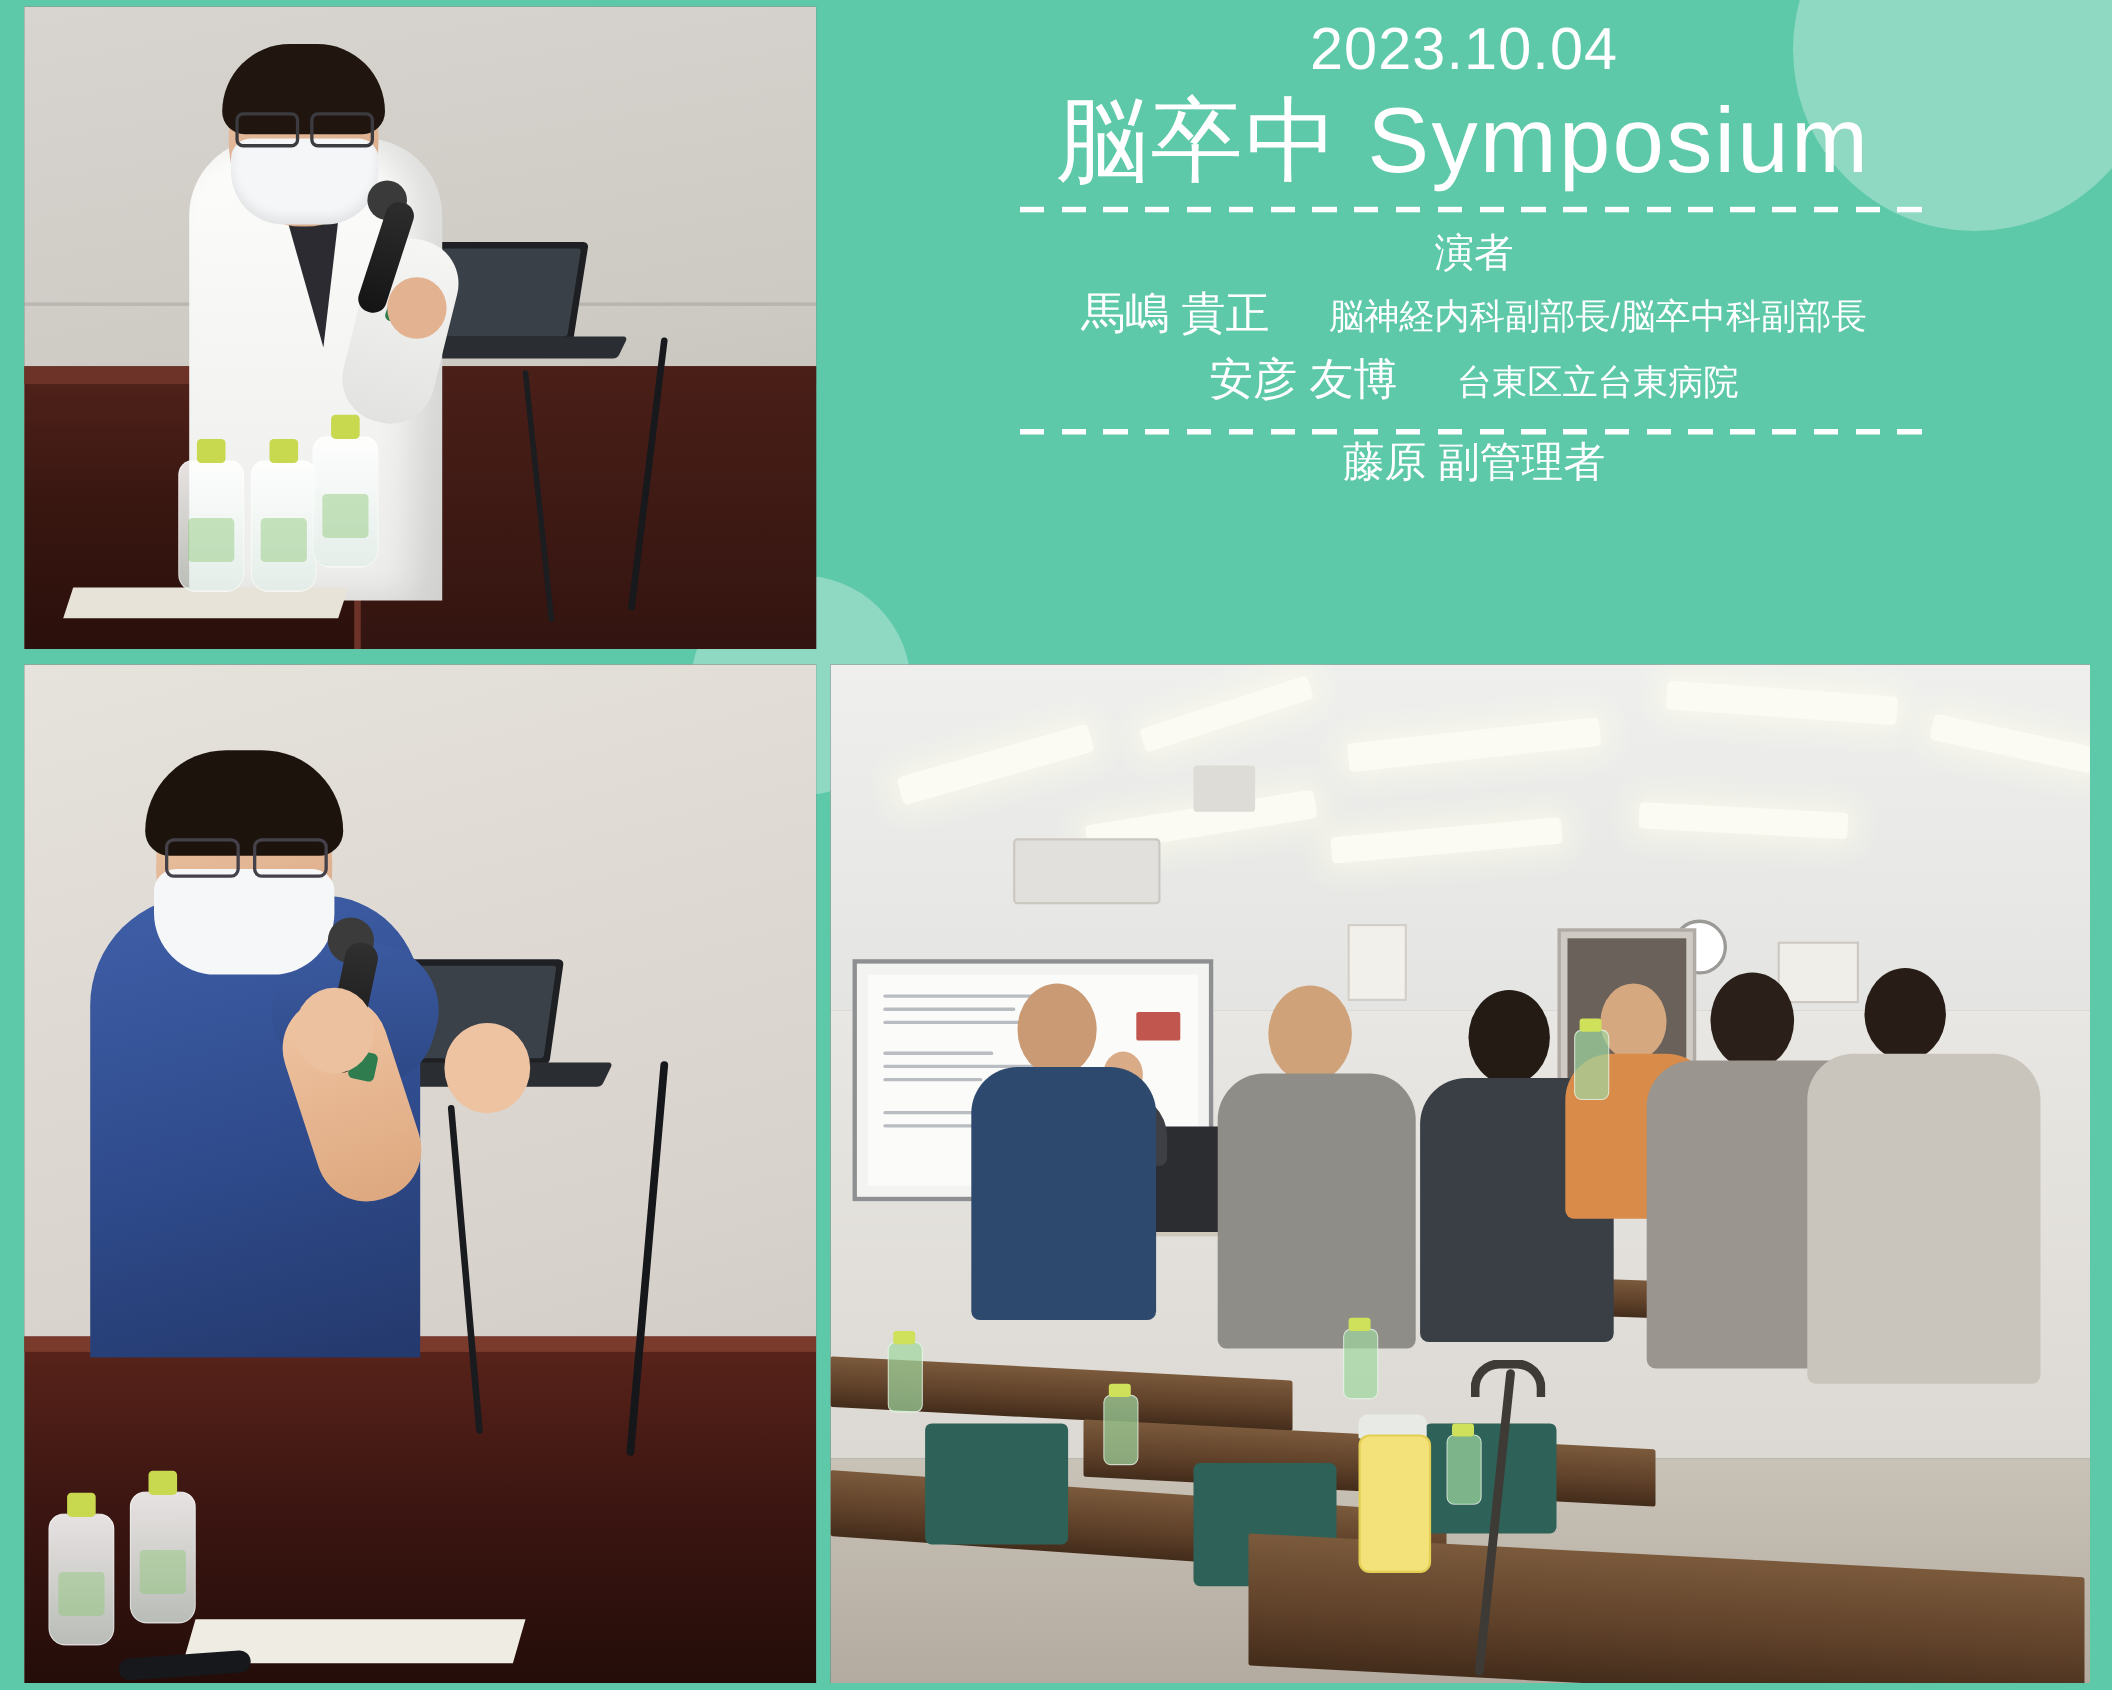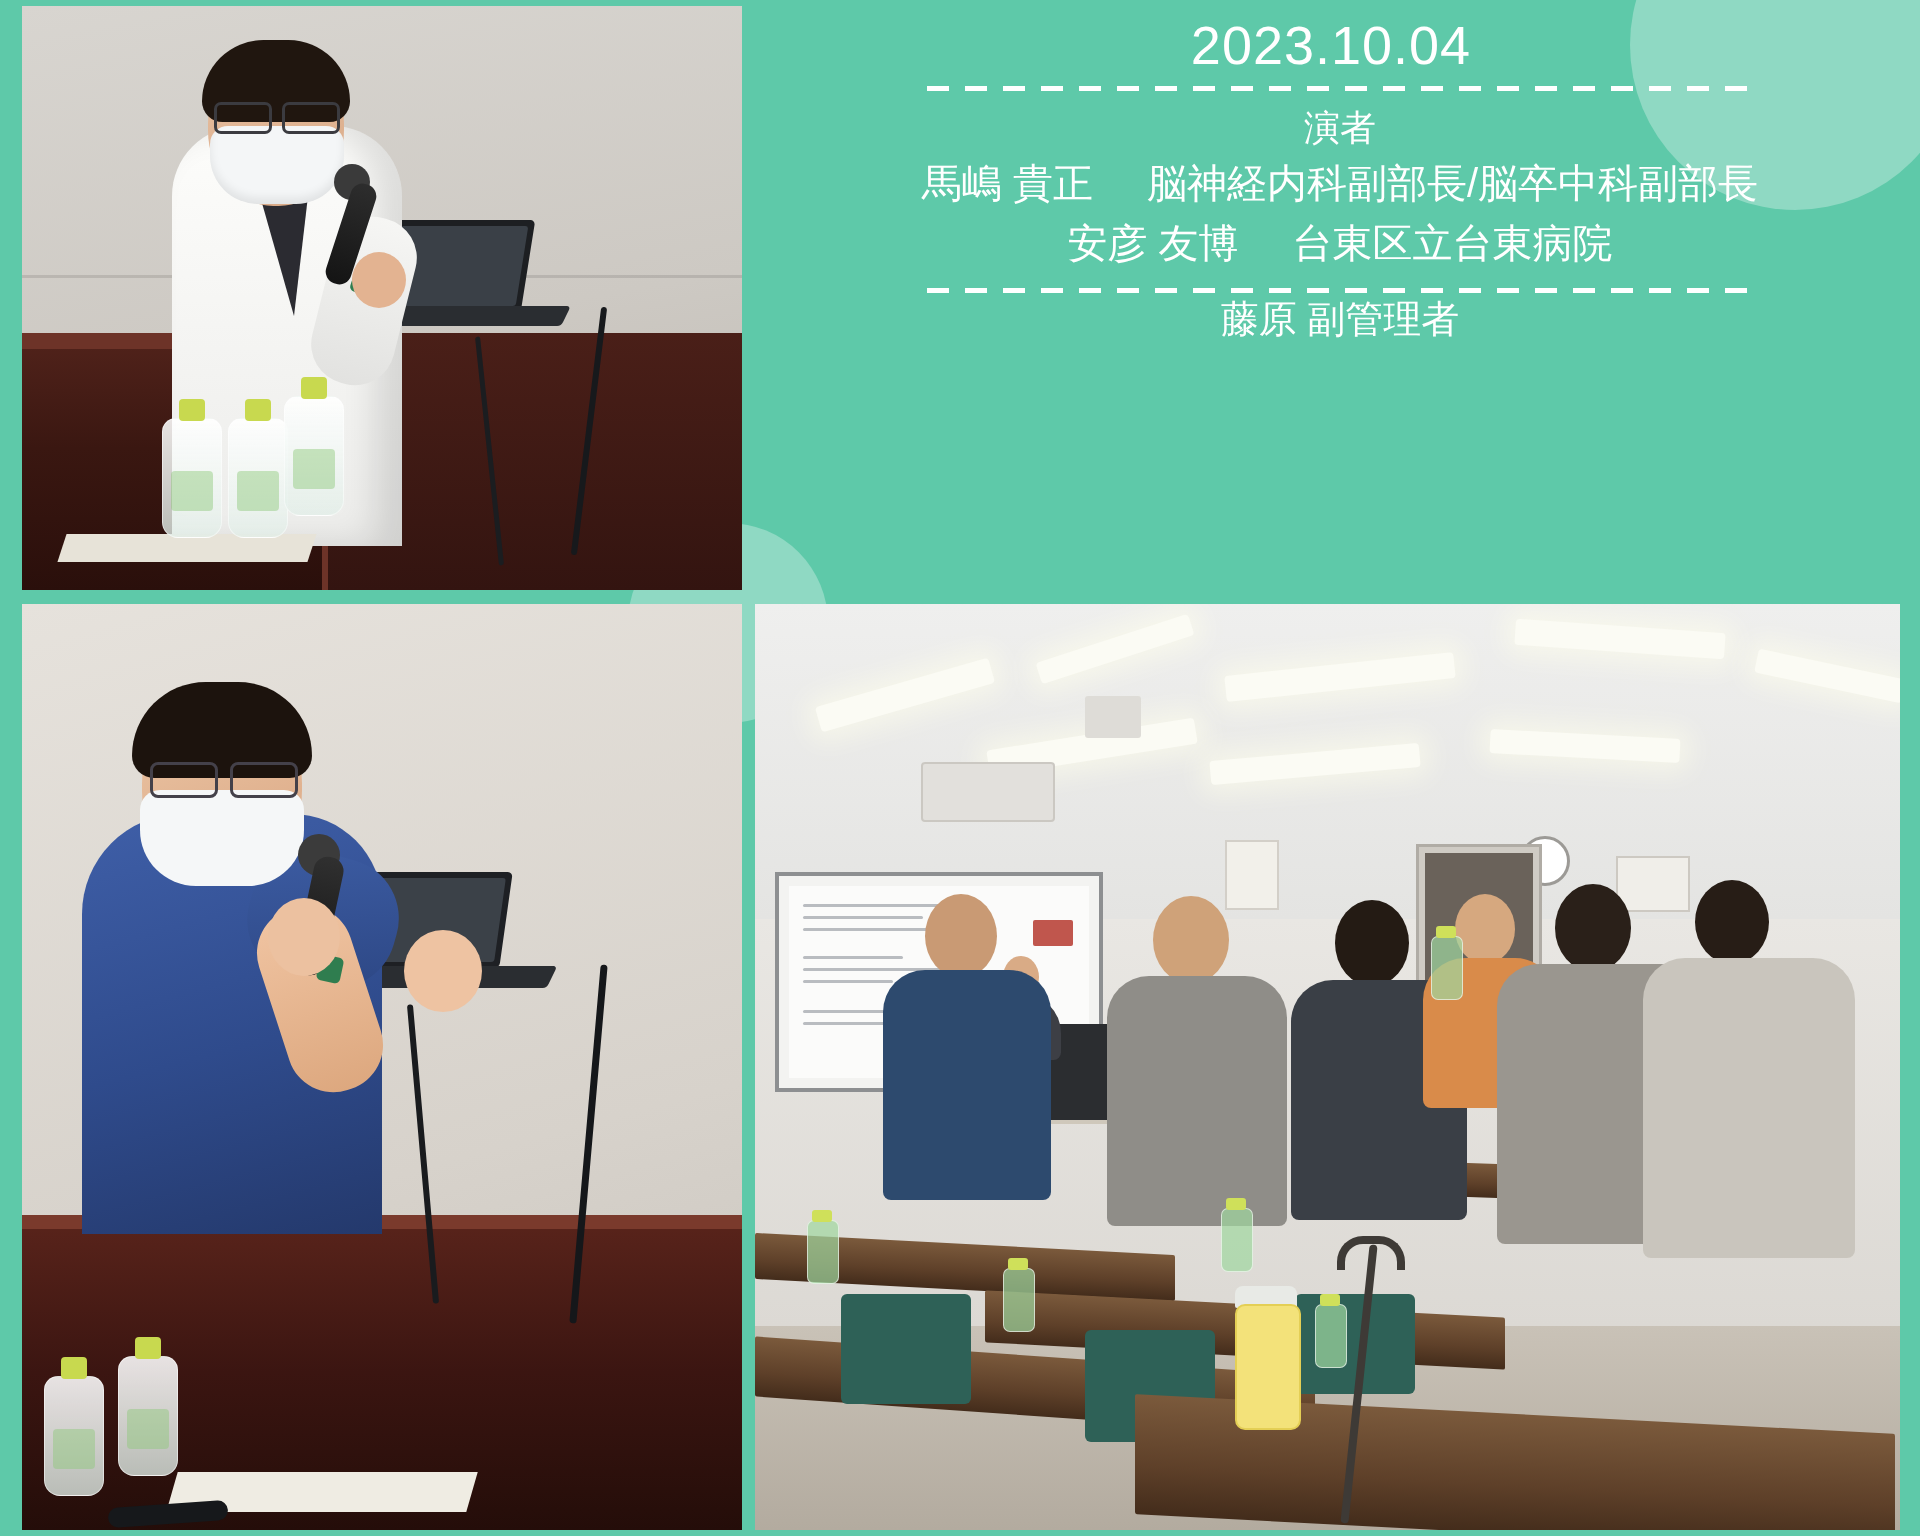--- a/index.html
+++ b/index.html
@@ -179,21 +179,21 @@
     margin-top:8px;padding-right:20px;letter-spacing:2px;
   }
   .divider{
     margin:14px auto 0;
     width:826px;height:5px;
     background:repeating-linear-gradient(to right,#ffffff 0 22px,transparent 22px 38px);
   }
   .section-label{font-size:36px;margin-top:14px;line-height:1.25;}
   .row{font-size:36px;line-height:1.35;margin-top:6px;white-space:nowrap;}
   .row .nm{font-size:40px;}
-  .row .rk{font-size:40px;margin-left:44px;}
+  .row .rk{font-size:32px;margin-left:44px;}
   .divider2{
     margin:18px auto 0;
     width:826px;height:5px;
     background:repeating-linear-gradient(to right,#ffffff 0 22px,transparent 22px 38px);
   }
   .chair-org{font-size:38px;line-height:1.3;margin-top:6px;white-space:nowrap;}
   .chair-name{font-size:38px;line-height:1.3;margin-top:2px;}
 </style>
 </head>
 <body>
@@ -361,20 +361,21 @@
 
       <div class="tumbler-cap"></div>
       <div class="tumbler"></div>
       <div class="cane-top"></div>
       <div class="cane"></div>
     </div>
   </div>
 
   <div class="info">
     <div class="date">2023.10.04</div>
+    <div class="title">脳卒中 Symposium</div>
 
     <div class="divider"></div>
 
     <div class="section-label">演者</div>
 
     <div class="row">
       <span class="nm">馬嶋 貴正</span>
       <span class="rk">脳神経内科副部長/脳卒中科副部長</span>
     </div>
     <div class="row">

